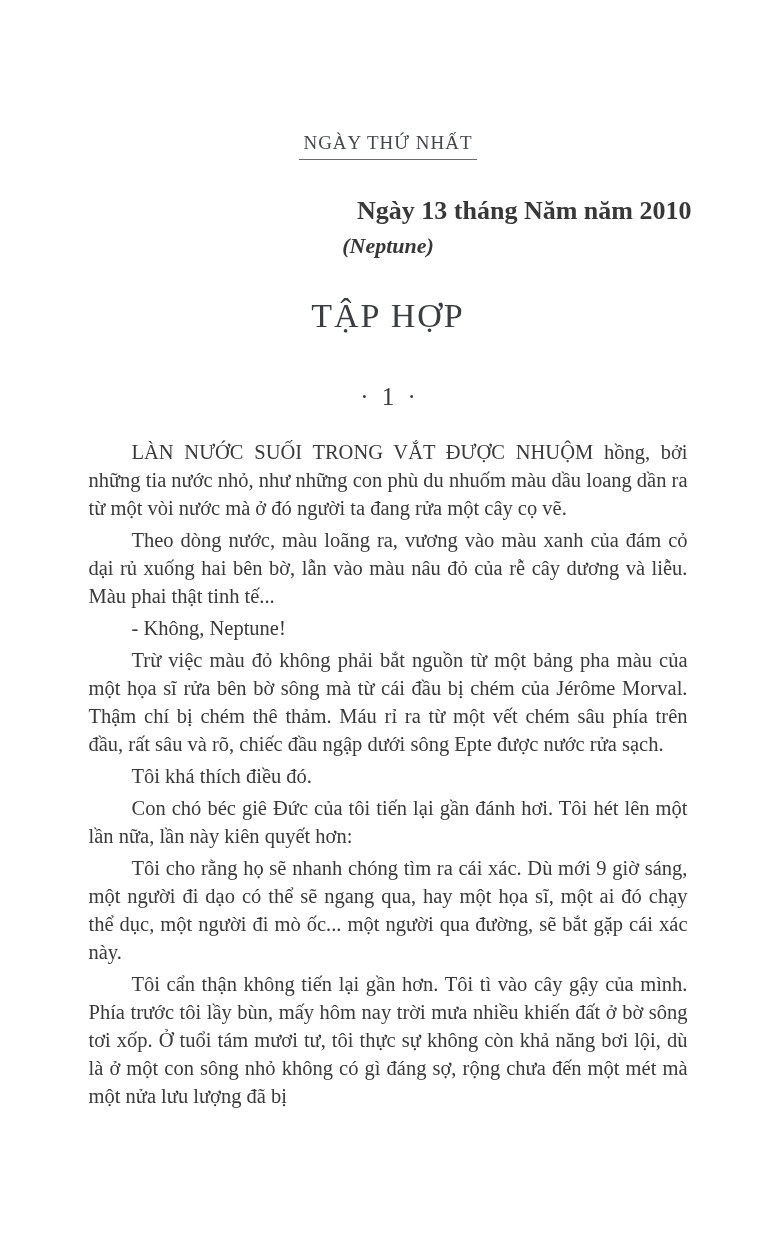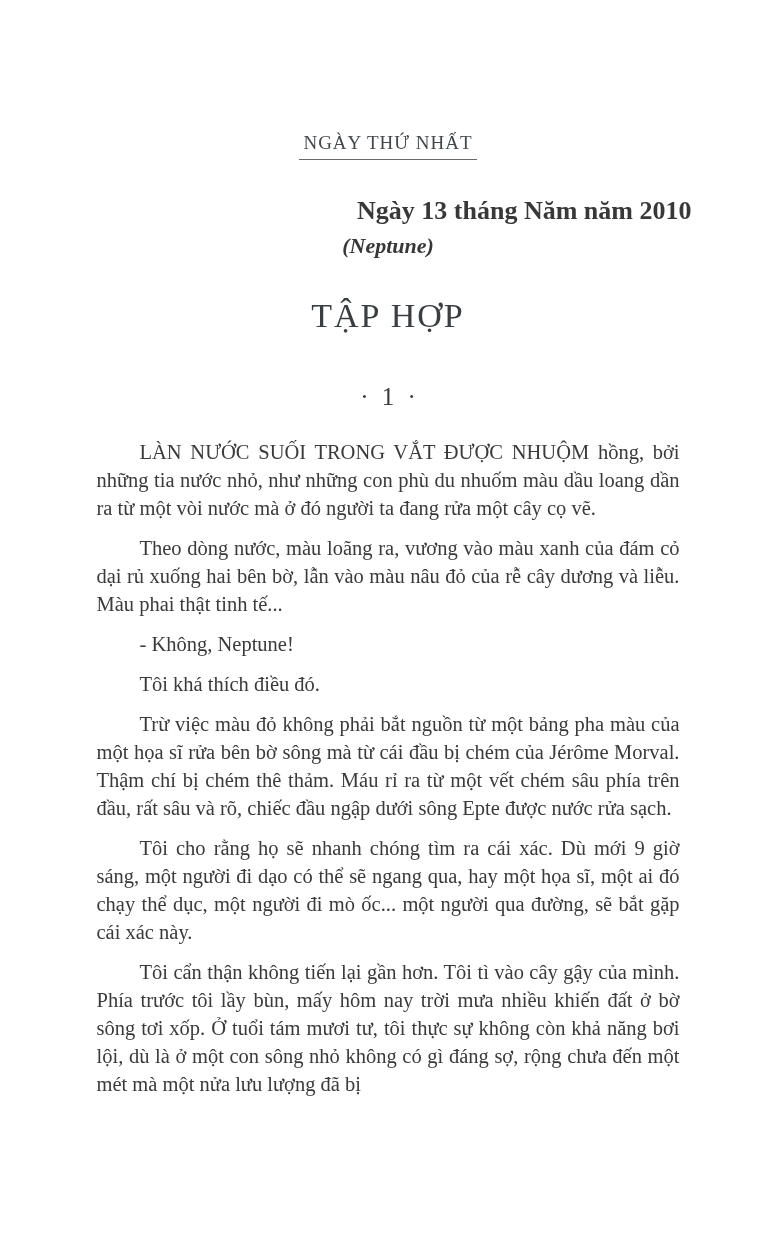--- a/index.html
+++ b/index.html
@@ -66,21 +66,21 @@
     text-align: center;
     font-size: 25px;
     color: #3a3a3a;
     word-spacing: 7px;
     line-height: 1;
   }
   .body-text {
     margin-top: 29px;
   }
   .body-text p {
-    margin: 12px;
+    margin: 4px;
     font-size: 20.5px;
     line-height: 28px;
     text-align: justify;
     text-indent: 43px;
     color: #3a3a3a;
   }
   .lead-caps {
     
   }
 </style>
@@ -101,20 +101,21 @@
     <div class="part-title">TẬP HỢP</div>
 
     <div class="section-marker">· 1 ·</div>
 
     <div class="body-text">
       <p>
         <span class="lead-caps">LÀN NƯỚC SUỐI TRONG VẮT ĐƯỢC NHUỘM</span><span> hồng, bởi những tia nước nhỏ, như những con phù du nhuốm màu dầu loang dần ra từ một vòi nước mà ở đó người ta đang rửa một cây cọ vẽ.</span>
       </p>
       <p>Theo dòng nước, màu loãng ra, vương vào màu xanh của đám cỏ dại rủ xuống hai bên bờ, lẫn vào màu nâu đỏ của rễ cây dương và liễu. Màu phai thật tinh tế...</p>
       <p>- Không, Neptune!</p>
+      <p>Trừ việc màu đỏ không phải bắt nguồn từ một bảng pha màu của một họa sĩ rửa bên bờ sông mà từ cái đầu bị chém của Jérôme Morval. Thậm chí bị chém thê thảm. Máu rỉ ra từ một vết chém sâu phía trên đầu, rất sâu và rõ, chiếc đầu ngập dưới sông Epte được nước rửa sạch.</p>
       <p>Tôi khá thích điều đó.</p>
-      <p>Trừ việc màu đỏ không phải bắt nguồn từ một bảng pha màu của một họa sĩ rửa bên bờ sông mà từ cái đầu bị chém của Jérôme Morval. Thậm chí bị chém thê thảm. Máu rỉ ra từ một vết chém sâu phía trên đầu, rất sâu và rõ, chiếc đầu ngập dưới sông Epte được nước rửa sạch.</p>
+      <p>Con chó béc giê Đức của tôi tiến lại gần đánh hơi. Tôi hét lên một lần nữa, lần này kiên quyết hơn:</p>
       <p>Tôi cho rằng họ sẽ nhanh chóng tìm ra cái xác. Dù mới 9 giờ sáng, một người đi dạo có thể sẽ ngang qua, hay một họa sĩ, một ai đó chạy thể dục, một người đi mò ốc... một người qua đường, sẽ bắt gặp cái xác này.</p>
       <p>Tôi cẩn thận không tiến lại gần hơn. Tôi tì vào cây gậy của mình. Phía trước tôi lầy bùn, mấy hôm nay trời mưa nhiều khiến đất ở bờ sông tơi xốp. Ở tuổi tám mươi tư, tôi thực sự không còn khả năng bơi lội, dù là ở một con sông nhỏ không có gì đáng sợ, rộng chưa đến một mét mà một nửa lưu lượng đã bị</p>
     </div>
 
   </div>
 </div>
 
 </body></html>

